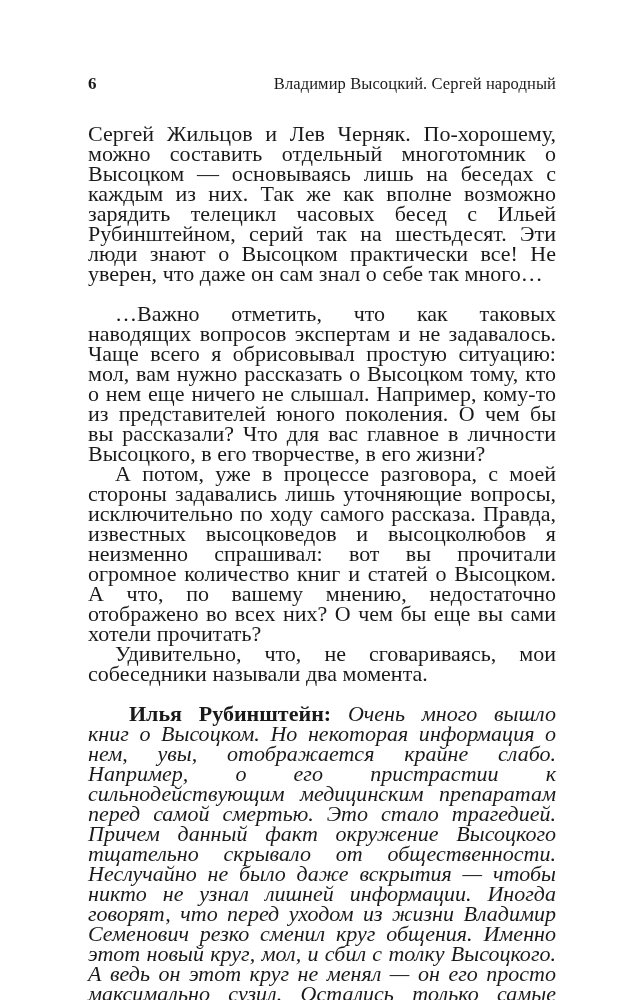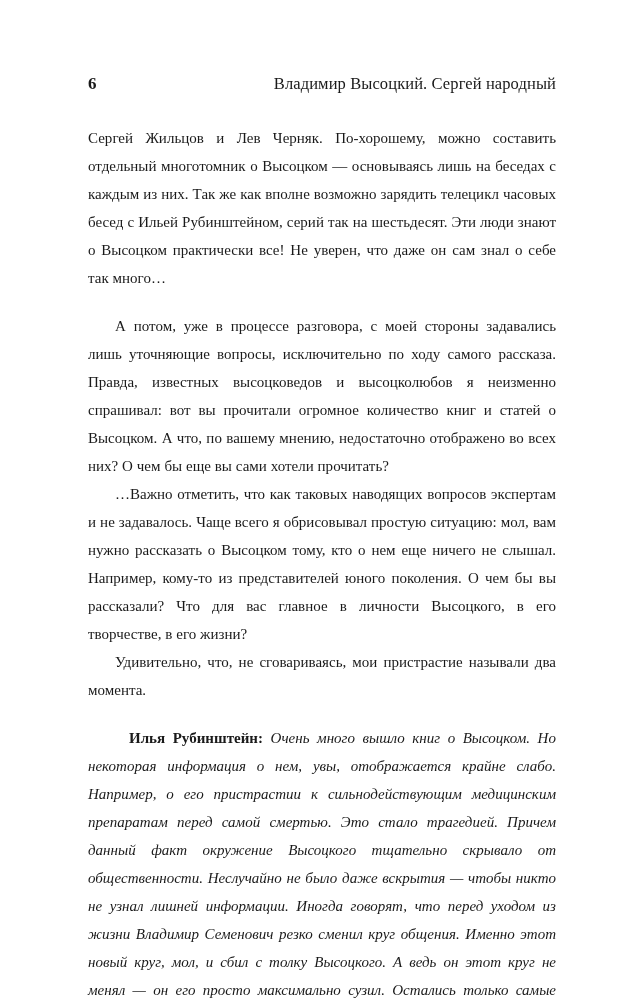--- a/index.html
+++ b/index.html
@@ -52,22 +52,22 @@
 
   
   .body {
     position: absolute;
     left: 88px;
     top: 124px;
     width: 468px;
   }
 
   .block {
-    font-size: 15px;
-    line-height: 28px;
+    font-size: 22px;
+    line-height: 20px;
     text-align: justify;
     text-justify: inter-word;
     letter-spacing: 0.01px;
     word-spacing: 0.1px;
   }
   .block + .block {
     margin-top: 20.1px;
   }
 
   .block p {
@@ -104,23 +104,23 @@
     <span class="running-title">Владимир Высоцкий. Сергей народный</span>
   </div>
 
   <div class="body">
 
     <div class="block">
       <p class="no-indent">Сергей Жильцов и Лев Черняк. По-хорошему, можно составить отдельный многотомник о Высоцком — основываясь лишь на беседах с каждым из них. Так же как вполне возможно зарядить телецикл часовых бесед с Ильей Рубинштейном, серий так на шестьдесят. Эти люди знают о Высоцком практически все! Не уверен, что даже он сам знал о себе так много…</p>
     </div>
 
     <div class="block">
+      <p>…Важно отметить, что как таковых наводящих вопросов экспертам и не задавалось. Чаще всего я обрисовывал простую ситуацию: мол, вам нужно рассказать о Высоцком тому, кто о нем еще ничего не слышал. Например, кому-то из представителей юного поколения. О чем бы вы рассказали? Что для вас главное в личности Высоцкого, в его творчестве, в его жизни?</p>
       <p>А потом, уже в процессе разговора, с моей стороны задавались лишь уточняющие вопросы, исключительно по ходу самого рассказа. Правда, известных высоцковедов и высоцколюбов я неизменно спрашивал: вот вы прочитали огромное количество книг и статей о Высоцком. А что, по вашему мнению, недостаточно отображено во всех них? О чем бы еще вы сами хотели прочитать?</p>
-      <p>…Важно отметить, что как таковых наводящих вопросов экспертам и не задавалось. Чаще всего я обрисовывал простую ситуацию: мол, вам нужно рассказать о Высоцком тому, кто о нем еще ничего не слышал. Например, кому-то из представителей юного поколения. О чем бы вы рассказали? Что для вас главное в личности Высоцкого, в его творчестве, в его жизни?</p>
-      <p>Удивительно, что, не сговариваясь, мои пристрастие называли два момента.</p>
+      <p>Удивительно, что, не сговариваясь, мои собеседники называли два момента.</p>
     </div>
 
     <div class="block italic">
       <p><span class="speaker">Илья Рубинштейн:</span><span> </span><span>Очень много вышло книг о Высоцком. Но некоторая информация о нем, увы, отображается крайне слабо. Например, о его пристрастии к сильнодействующим медицинским препаратам перед самой смертью. Это стало трагедией. Причем данный факт окружение Высоцкого тщательно скрывало от общественности. Неслучайно не было даже вскрытия — чтобы никто не узнал лишней информации. Иногда говорят, что перед уходом из жизни Владимир Семенович резко сменил круг общения. Именно этот новый круг, мол, и сбил с толку Высоцкого. А ведь он этот круг не менял — он его просто максимально сузил. Остались только самые приближенные: Всеволод Абдулов, Станислав Говорухин, Вадим Туманов, Валерий Янклович. Именно для того, чтобы как можно меньше людей узнало про его пагубное пристрастие, про его болезнь.</span></p>
     </div>
 
   </div>
 </div>
 
 </body></html>

